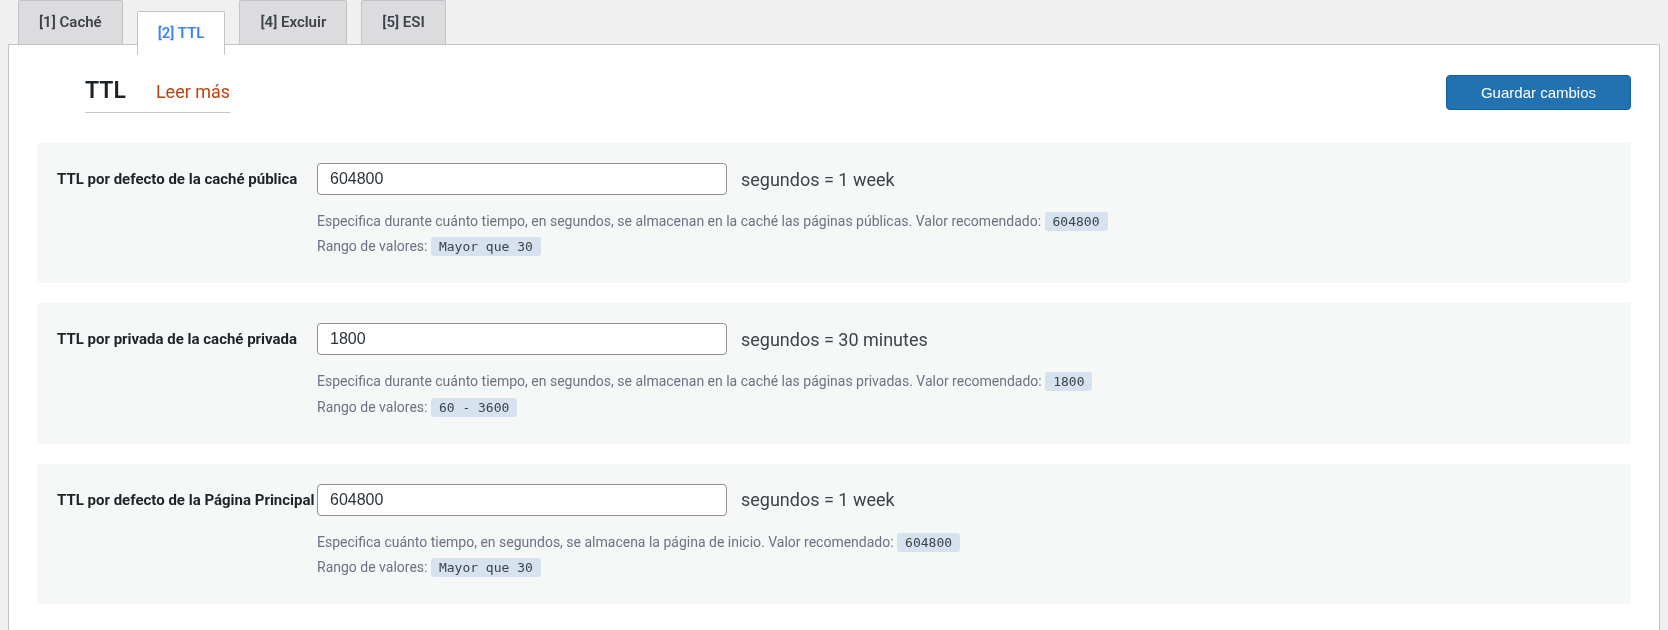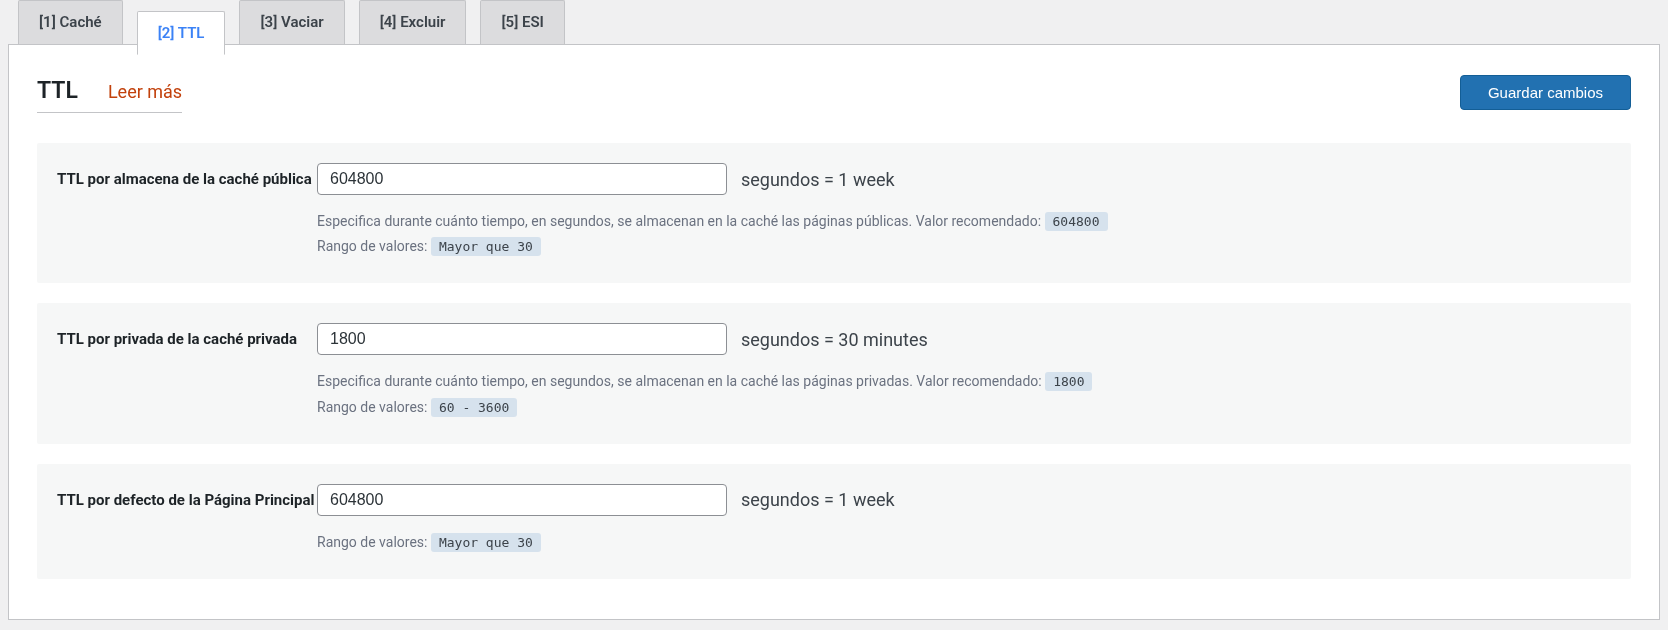--- a/index.html
+++ b/index.html
@@ -47,36 +47,37 @@
     justify-content: space-between;
     border-bottom: none;
     margin-bottom: 30px;
   }
   .heading-left {
     display: flex;
     align-items: baseline;
     gap: 30px;
     border-bottom: 1px solid #c3c4c7;
     padding-bottom: 8px;
+    margin-left: 48px;
   }
   h2.section-title {
     font-size: 23px;
     font-weight: 600;
     color: #1d2327;
   }
   .read-more {
     color: #c2410c;
     font-size: 18px;
     text-decoration: none;
   }
   .save-btn {
     background: #2271b1;
     border: 1px solid #135e96;
     color: #fff;
-    padding: 8px 27px;
+    padding: 8px 34px;
     font-size: 15px;
     border-radius: 4px;
     cursor: pointer;
     margin-left: 28px;
   }
   .setting-row {
     display: flex;
     background: #f6f7f7;
     padding: 20px 20px 24px 20px;
     margin-bottom: 20px;
@@ -126,38 +127,37 @@
     font-family: Consolas, Monaco, monospace;
     font-size: 13px;
   }
 </style>
 </head>
 <body>
 
 <div class="tabs" id="tab-bar">
     <div class="tab">[1] Caché</div>
     <div class="tab active">[2] TTL</div>
-    <div class="tab">[3] Vaciar</div>
     <div class="tab">[4] Excluir</div>
     <div class="tab">[5] ESI</div>
   </div>
 
 <div class="panel">
 
   <div class="heading-row">
     <div class="heading-left">
       <h2 class="section-title">TTL</h2>
       <a href="#" class="read-more">Leer más</a>
     </div>
     <button class="save-btn">Guardar cambios</button>
   </div>
 
   <div id="settings-list">
       <div class="setting-row">
-        <div class="setting-label">TTL por almacena de la caché pública</div>
+        <div class="setting-label">TTL por defecto de la caché pública</div>
         <div class="setting-body">
           <div class="input-line">
             <input type="text" value="604800" style="">
             <span class="unit">segundos = 1 week</span>
           </div>
           <div class="desc">Especifica durante cuánto tiempo, en segundos, se almacenan en la caché las páginas públicas. Valor recomendado: <code class="badge">604800</code></div>
           <div class="desc">Rango de valores: <code class="badge">Mayor que 30</code></div>
         </div>
       </div>
       <div class="setting-row">
@@ -171,18 +171,19 @@
           <div class="desc">Rango de valores: <code class="badge">60 - 3600</code></div>
         </div>
       </div>
       <div class="setting-row">
         <div class="setting-label">TTL por defecto de la Página Principal</div>
         <div class="setting-body">
           <div class="input-line">
             <input type="text" value="604800" style="">
             <span class="unit">segundos = 1 week</span>
           </div>
+          <div class="desc">Especifica cuánto tiempo, en segundos, se almacena la página de inicio. Valor recomendado: <code class="badge">604800</code></div>
           <div class="desc">Rango de valores: <code class="badge">Mayor que 30</code></div>
         </div>
       </div>
     </div>
 
 </div>
 
 </body></html>

